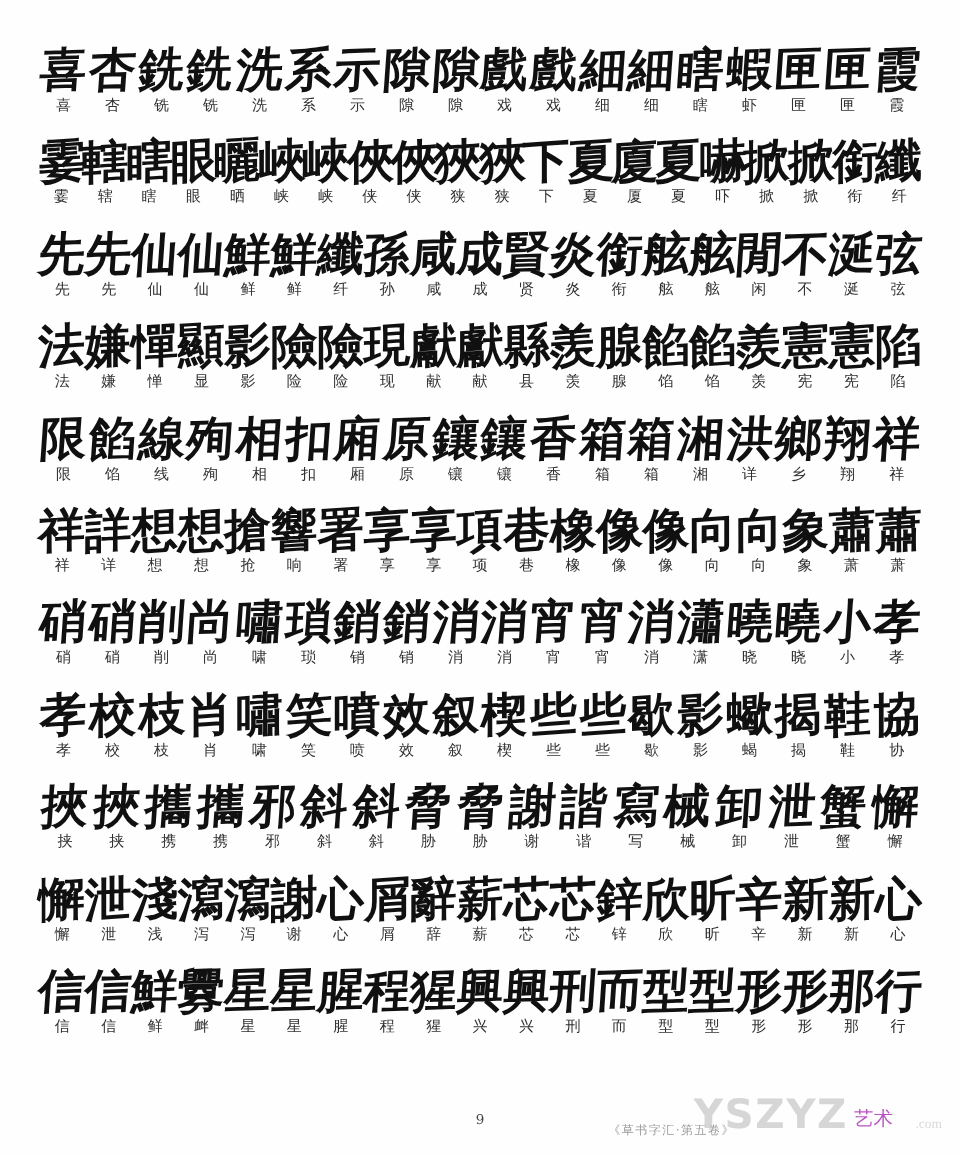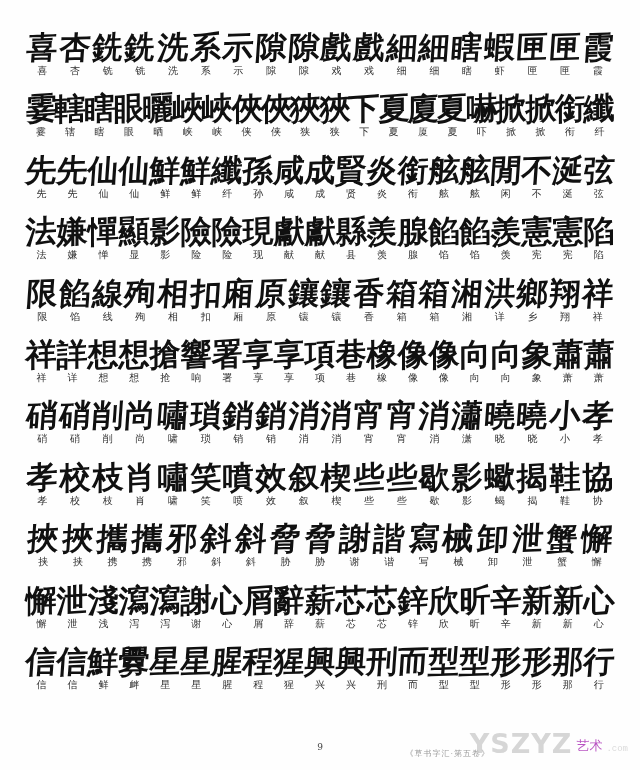--- a/index.html
+++ b/index.html
@@ -116,25 +116,26 @@
   }
   #watermark .wm-sub {
     font-family: "DejaVu Sans", sans-serif;
     font-size: 13px;
     color: #a21caf;
     letter-spacing: 0px;
     align-self: flex-end;
     padding-bottom: 4px;
   }
   #watermark .wm-tld {
-    font-family: Liberation Mono, monospace;
+    font-family: Liberation Serif, serif;
     font-size: 9px;
     color: #cfcfcf;
     align-self: flex-end;
     padding-bottom: 5px;
+    margin-left: 11px;
   }
 </style>
 </head>
 <body>
 
 <div id="page">
 
   <div id="grid">
       <div class="row">
         <div class="cell">

